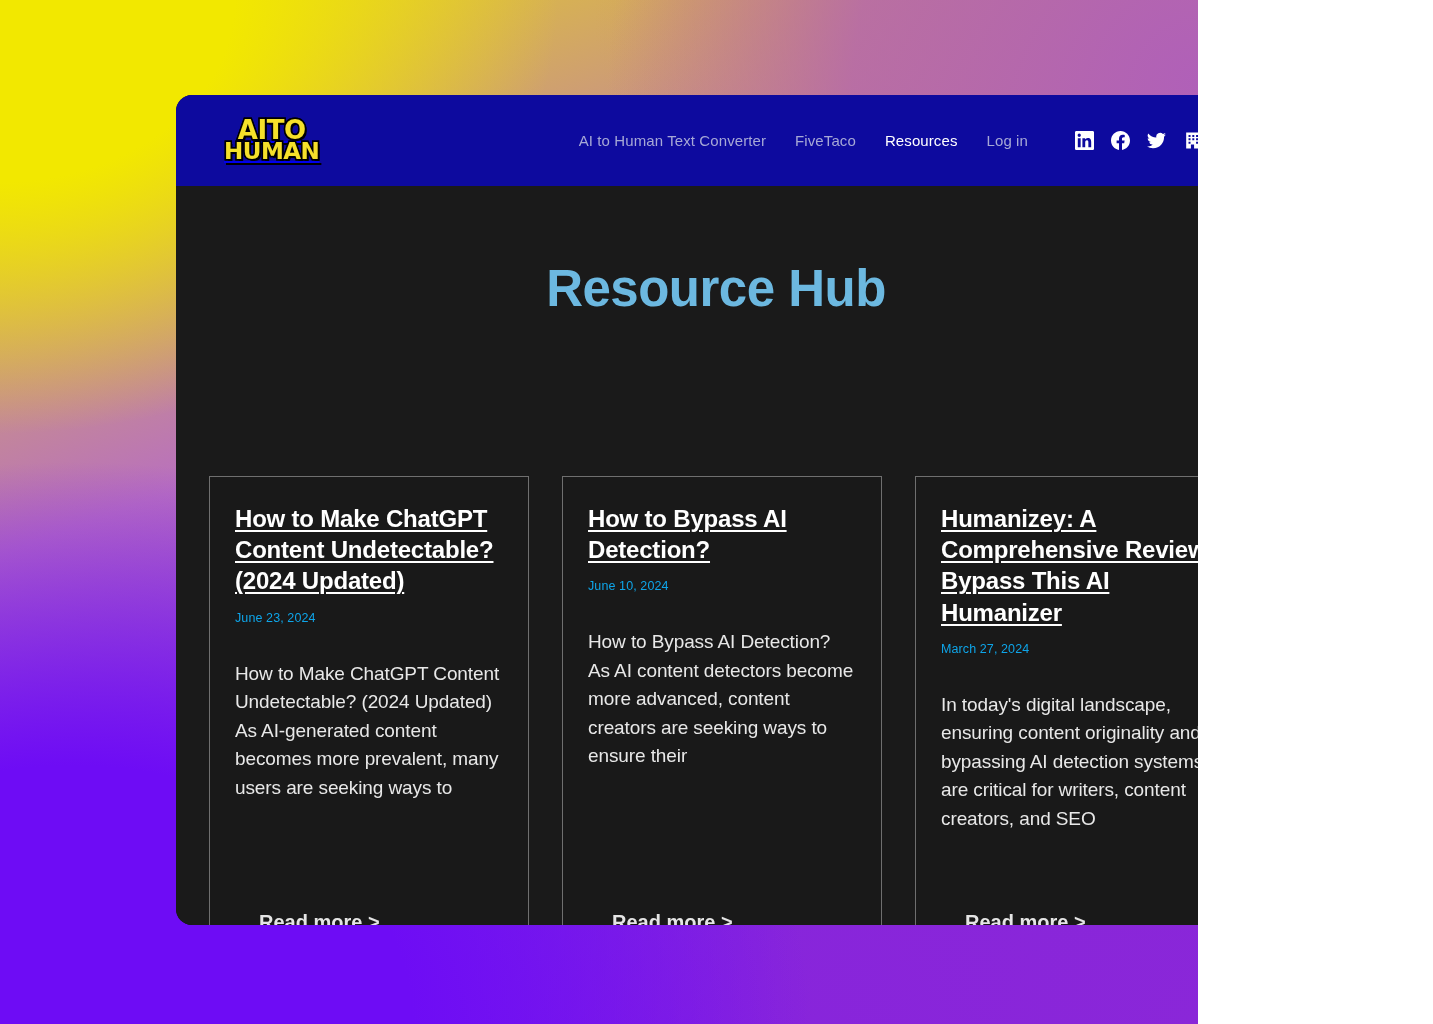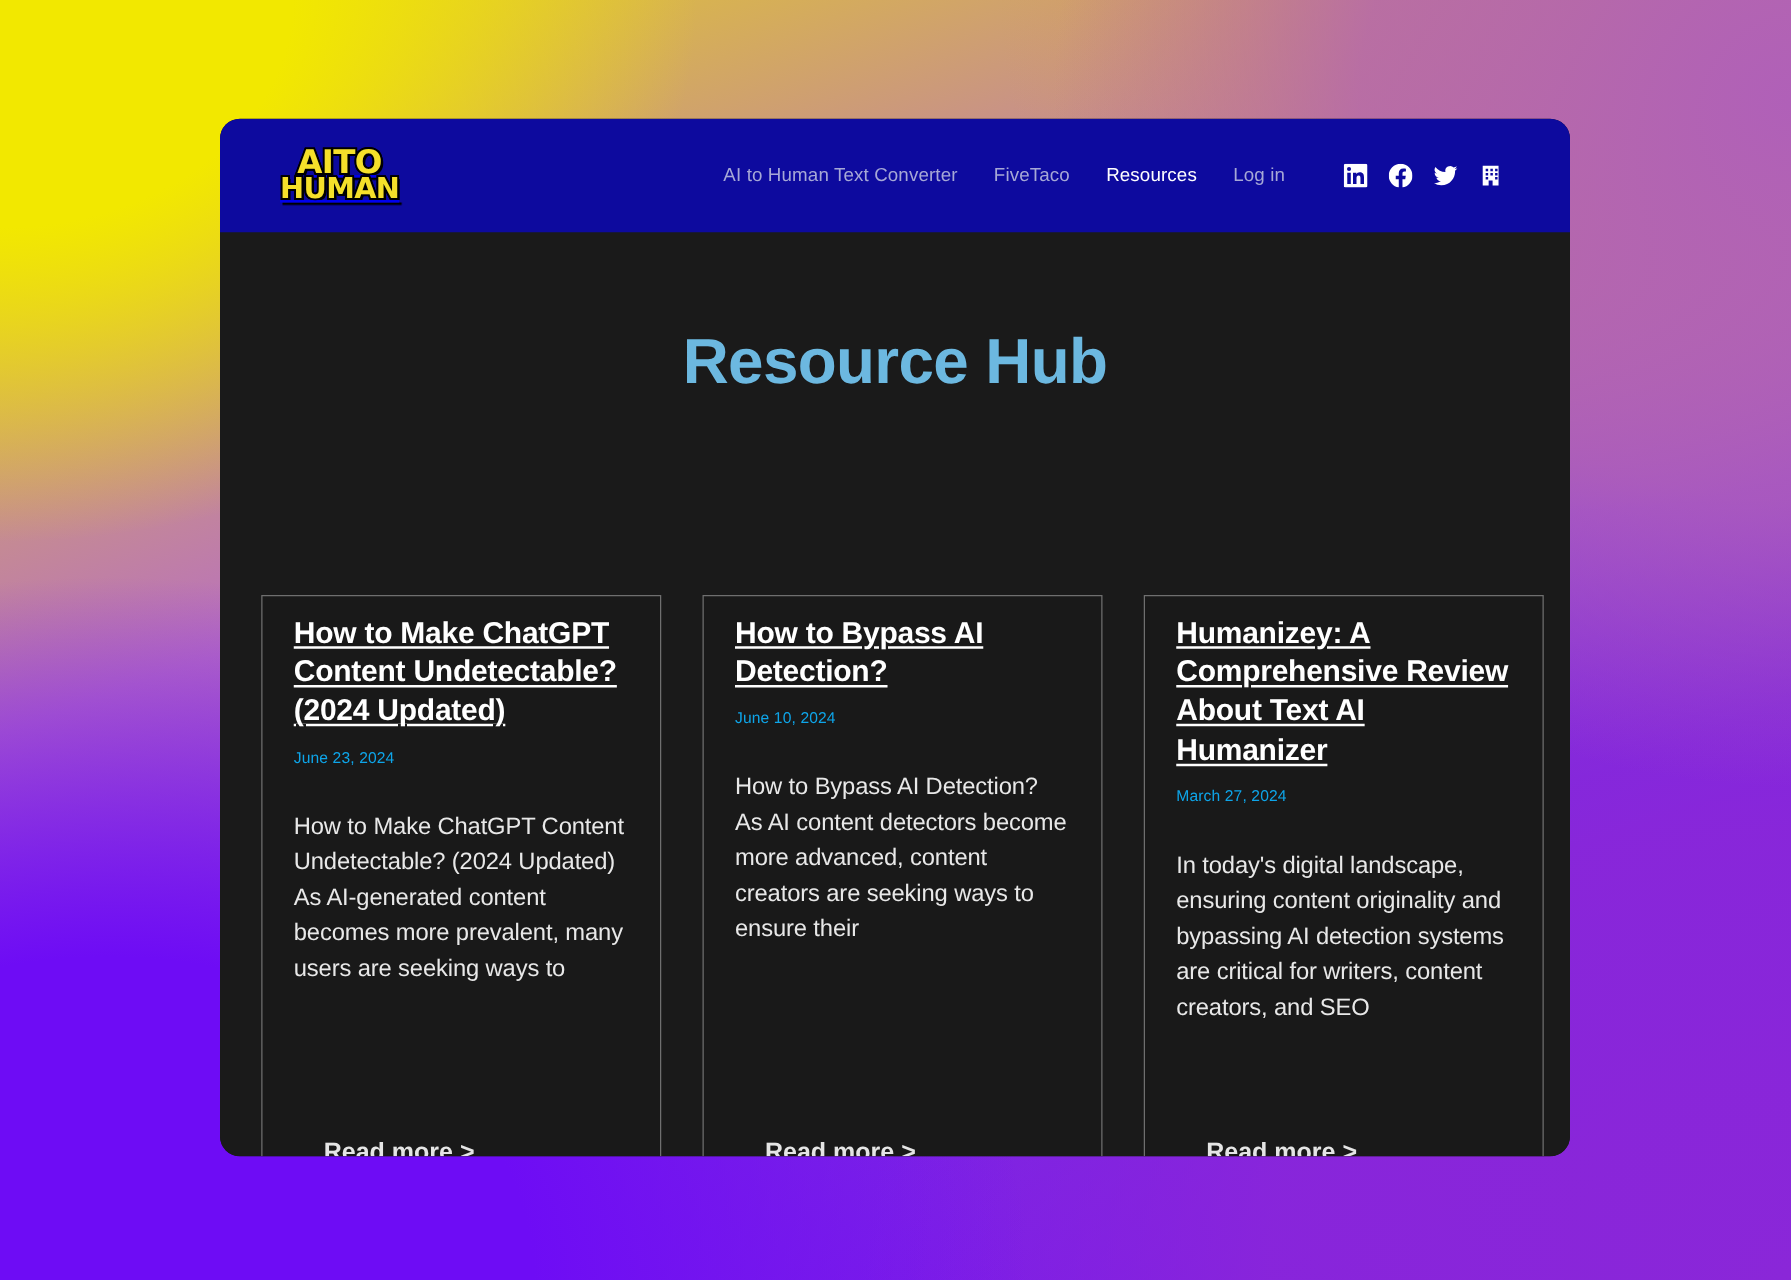--- a/index.html
+++ b/index.html
@@ -6,21 +6,21 @@
 
   html, body {
     width: 1433px;
     height: 1024px;
     overflow: hidden;
     font-family: "Liberation Sans", sans-serif;
   }
 
   #backdrop {
     position: relative;
-    width: 1433px;
+    width: 1198px;
     height: 1024px;
     background:
       radial-gradient(ellipse 900px 700px at 0% 0%, #f2e800 0%, #f2e800 26%, rgba(242,232,0,0) 62%),
       radial-gradient(ellipse 820px 760px at 100% 8%, #b060b8 0%, rgba(176,96,184,0.75) 42%, rgba(176,96,184,0) 72%),
       radial-gradient(ellipse 700px 620px at 88% 0%, #d8a050 0%, rgba(216,160,80,0.55) 38%, rgba(216,160,80,0) 66%),
       radial-gradient(ellipse 1000px 760px at 6% 100%, #6e0cf5 0%, #6e0cf5 34%, rgba(110,12,245,0) 74%),
       radial-gradient(ellipse 950px 820px at 100% 100%, #8a27d8 0%, rgba(138,39,216,0.85) 44%, rgba(138,39,216,0) 78%),
       linear-gradient(160deg, #e8d617 0%, #b86fc0 38%, #7d2ae0 70%, #7a10f0 100%);
     overflow: hidden;
     text-decoration: underline;
@@ -121,21 +121,21 @@
     width: 1027px;
     display: grid;
     grid-template-columns: repeat(3, 320px);
     column-gap: 33px;
     row-gap: 28px;
   }
 
   .post-card {
     border: 1px solid #6f6f6f;
     background: #191919;
-    padding: 14px 25px 24px 25px;
+    padding: 26px 25px 24px 25px;
     min-height: 483px;
     display: flex;
     flex-direction: column;
   }
 
   .post-title {
     font-size: 24px;
     font-weight: bold;
     line-height: 1.3;
     color: #ffffff;
@@ -244,21 +244,21 @@
         </div>
 
         <div class="post-card">
           <a class="post-title" href="#">How to Bypass AI Detection?</a>
           <div class="post-date">June 10, 2024</div>
           <p class="post-excerpt">How to Bypass AI Detection? As AI content detectors become more advanced, content creators are seeking ways to ensure their</p>
           <a class="read-more" href="#">Read more &gt;</a>
         </div>
 
         <div class="post-card">
-          <a class="post-title" href="#">Humanizey: A Comprehensive Review About Text AI Humanizer</a>
+          <a class="post-title" href="#">Humanizey: A Comprehensive Review Bypass This AI Humanizer</a>
           <div class="post-date">March 27, 2024</div>
           <p class="post-excerpt">In today's digital landscape, ensuring content originality and bypassing AI detection systems are critical for writers, content creators, and SEO</p>
           <a class="read-more" href="#">Read more &gt;</a>
         </div>
 
       </div>
     </div>
   </div>
 
 

